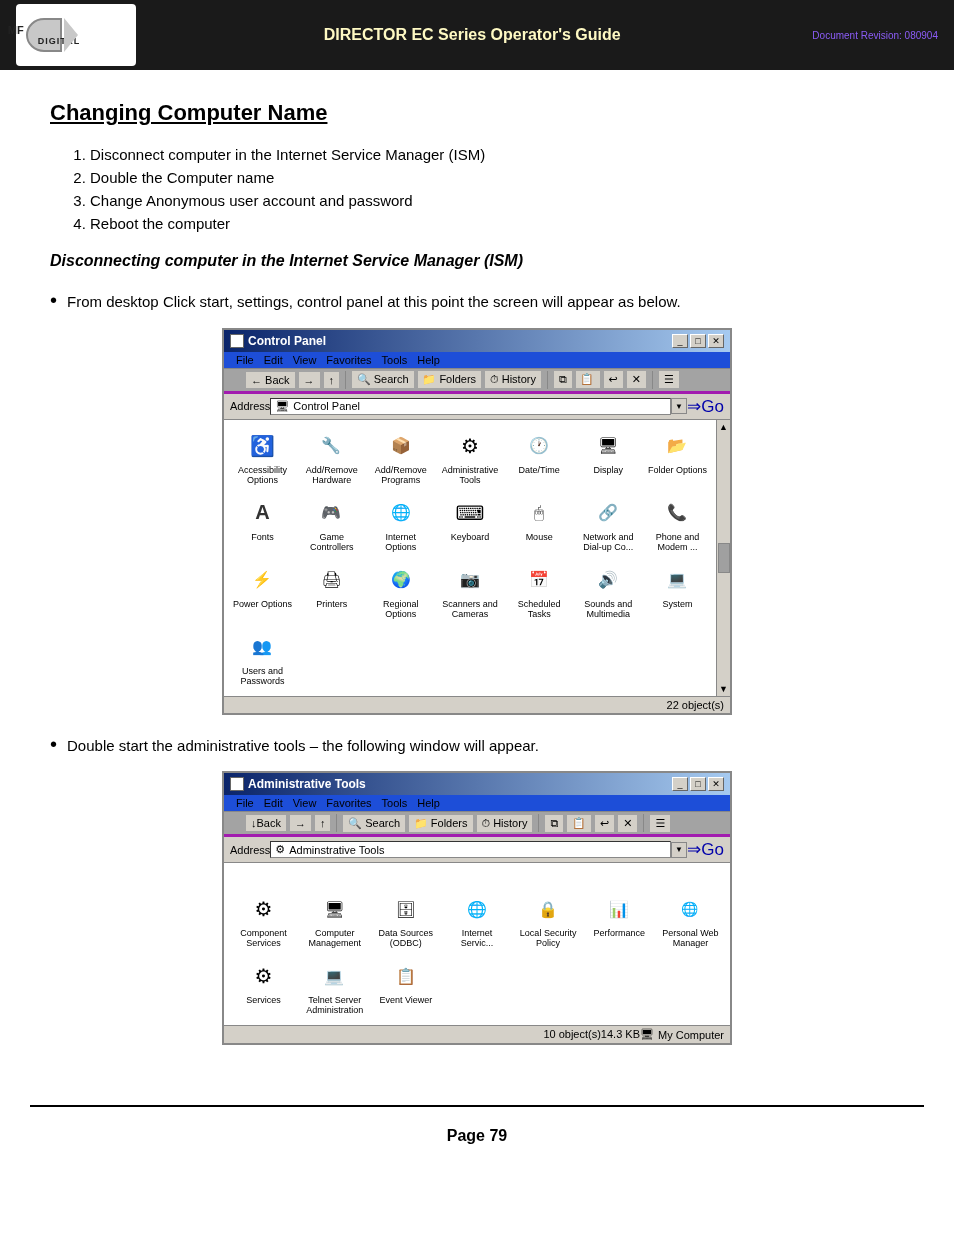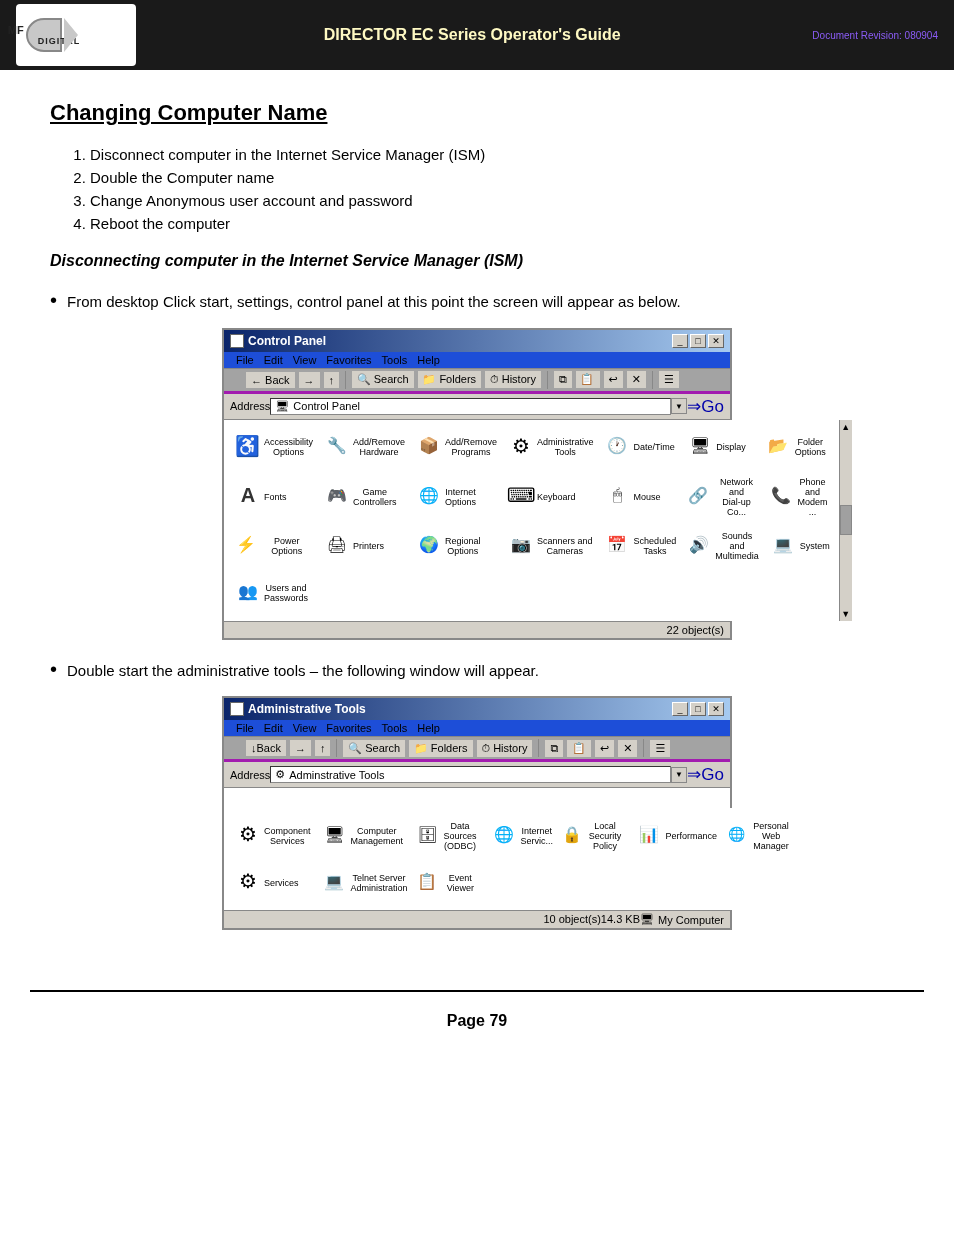--- a/index.html
+++ b/index.html
@@ -216,21 +216,21 @@
     .icon-grid {
       background: #fff;
       padding: 6px;
       display: grid;
       grid-template-columns: repeat(7, 1fr);
       gap: 4px;
       min-height: 160px;
     }
     .icon-item {
       display: flex;
-      flex-direction: row;
+      flex-direction: column;
       align-items: center;
       padding: 4px 2px;
       font-size: 9px;
       text-align: center;
       cursor: default;
     }
     .icon-img {
       width: 32px;
       height: 32px;
       margin-bottom: 3px;

